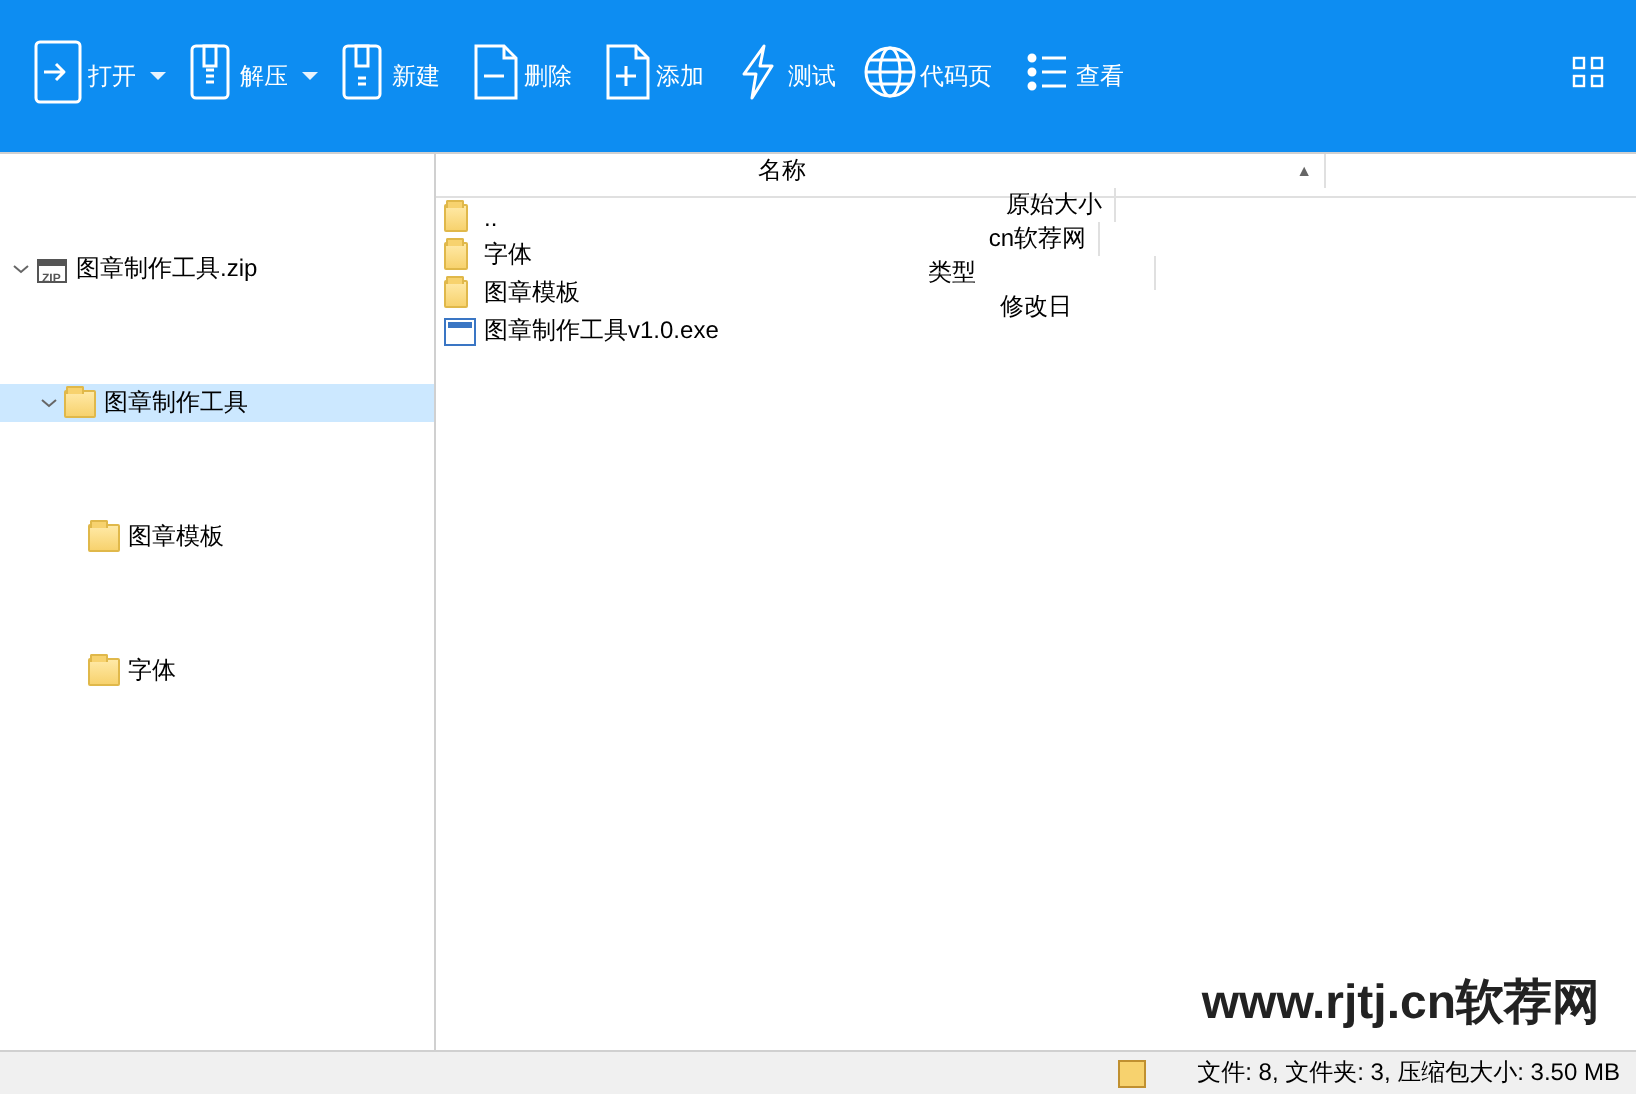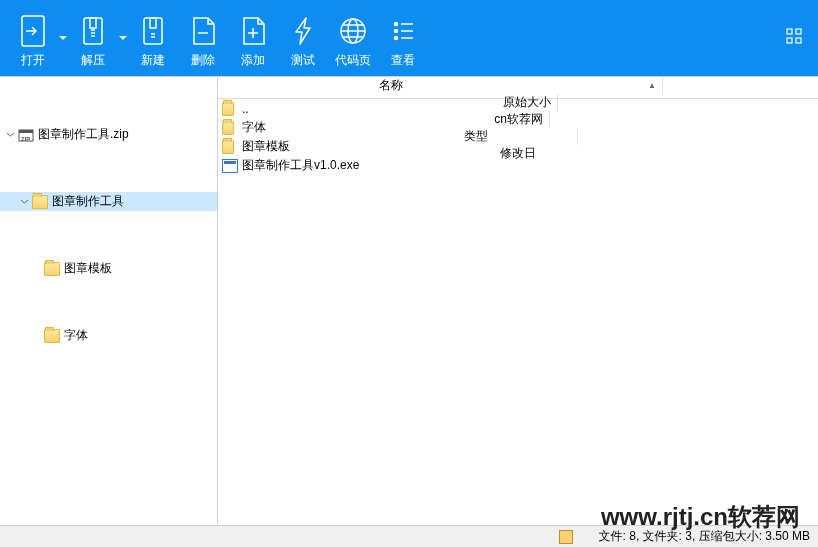--- a/index.html
+++ b/index.html
@@ -1,19 +1,19 @@
 <!DOCTYPE html>
 <html><head>
 <meta charset="utf-8">
 <style>
 * { margin: 0; padding: 0; box-sizing: border-box; font-family: "Microsoft YaHei", Arial, sans-serif; }
 body { width: 818px; height: 547px; overflow: hidden; background: #fff; position: relative; }
 
 .toolbar { height: 76px; background: linear-gradient(to bottom, #0d8df2, #0d8df2); display: flex; align-items: center; padding: 0 8px; }
-.tool-btn { display: flex; flex-direction: column; align-items: center; justify-content: flex-end; color: #fff; font-size: 12px; padding: 4px 6px; min-width: 50px; height: 70px; cursor: pointer; }
+.tool-btn { display: flex; flex-direction: row; align-items: center; justify-content: flex-end; color: #fff; font-size: 12px; padding: 4px 6px; min-width: 50px; height: 70px; cursor: pointer; }
 .tool-btn svg { margin-bottom: 4px; }
 .tool-sep { width: 10px; height: 70px; display: flex; align-items: center; justify-content: center; color: #fff; cursor: pointer; }
 .tool-sep svg { opacity: 0.9; }
 .toolbar-right { margin-left: auto; padding-right: 8px; cursor: pointer; }
 
 .content { display: flex; height: calc(547px - 76px - 22px); border-top: 1px solid #d0d0d0; }
 .tree-panel { width: 218px; border-right: 1px solid #d0d0d0; background: #fff; overflow: auto; font-size: 12px; }
 .tree-item { display: flex; align-items: center; height: 19px; padding-left: 4px; cursor: pointer; white-space: nowrap; margin-top: 48px; }
 .tree-item.selected { background: #cce8ff; }
 .tree-toggle { width: 12px; height: 12px; display: inline-flex; align-items: center; justify-content: center; margin-right: 2px; cursor: pointer; }
@@ -27,21 +27,21 @@
 .list-col { padding: 0 6px; border-right: 1px solid #e0e0e0; height: 100%; display: flex; align-items: center; cursor: pointer; }
 .list-col .arrow { margin-left: auto; font-size: 8px; color: #666; }
 .list-body { flex: 1; overflow: auto; }
 .list-row { display: flex; align-items: center; height: 19px; font-size: 12px; padding-left: 4px; cursor: pointer; }
 .list-row-icon { width: 16px; height: 16px; margin-right: 4px; display: inline-flex; align-items: center; justify-content: center; }
 .exe-icon { width: 16px; height: 14px; border: 1px solid #3a76c4; background: #fff; position: relative; }
 .exe-icon::before { content: ""; position: absolute; top: 1px; left: 1px; right: 1px; height: 3px; background: #3a76c4; }
 
 .statusbar { height: 22px; border-top: 1px solid #d0d0d0; background: #f0f0f0; display: flex; align-items: center; font-size: 12px; padding: 0 8px; gap: 20px; }
 .status-icon { width: 14px; height: 14px; background: #f7d26e; border: 1px solid #c09030; margin-right: 6px; margin-left: auto; }
-.watermark { position: absolute; right: 18px; bottom: 14px; font-size: 24px; font-weight: bold; color: #222; font-family: Arial, "Microsoft YaHei", sans-serif; pointer-events: none; }
+.watermark { position: absolute; right: 18px; bottom: 30px; font-size: 24px; font-weight: bold; color: #222; font-family: Arial, "Microsoft YaHei", sans-serif; pointer-events: none; }
 </style>
 </head>
 <body>
 
 <div class="toolbar">
   <div class="tool-btn">
     <svg width="30" height="34" viewBox="0 0 30 34" fill="none" stroke="#fff" stroke-width="1.5">
         <rect x="4" y="2" width="22" height="30" rx="2"></rect>
         <path d="M8 17 h10 M14 13 l4 4 l-4 4" stroke-linejoin="round"></path>
       </svg>

